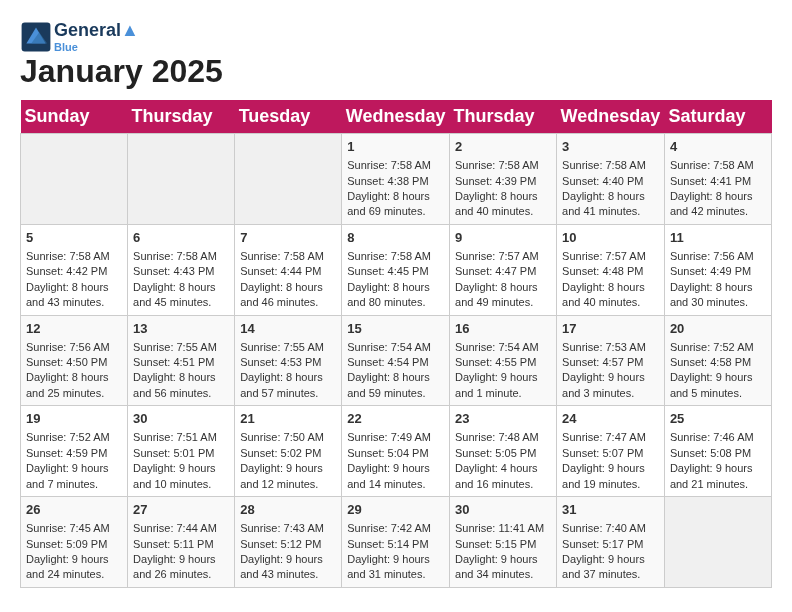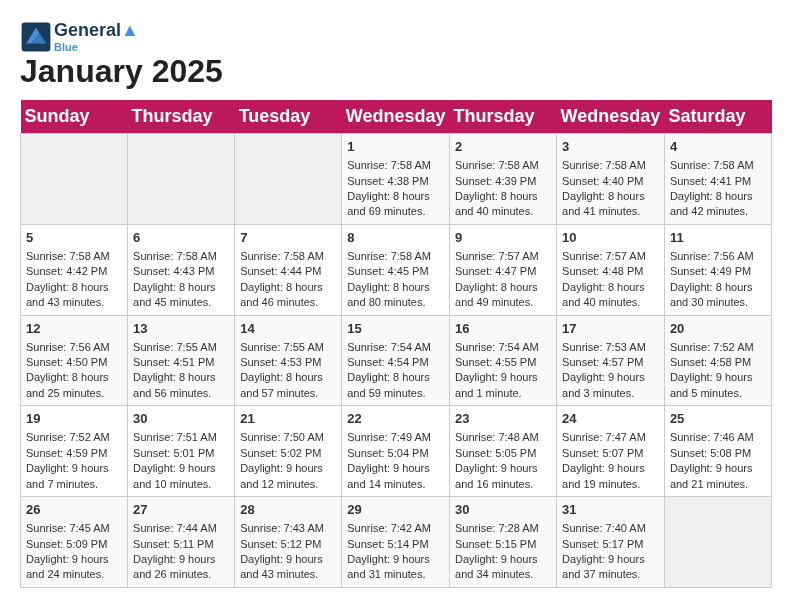--- a/index.html
+++ b/index.html
@@ -134,27 +134,27 @@
         <td><span class="day-num">15</span><span>Sunrise: 7:54 AM</span><br><span>Sunset: 4:54 PM</span><br><span>Daylight: 8 hours and 59 minutes.</span></td>
         <td><span class="day-num">16</span><span>Sunrise: 7:54 AM</span><br><span>Sunset: 4:55 PM</span><br><span>Daylight: 9 hours and 1 minute.</span></td>
         <td><span class="day-num">17</span><span>Sunrise: 7:53 AM</span><br><span>Sunset: 4:57 PM</span><br><span>Daylight: 9 hours and 3 minutes.</span></td>
         <td><span class="day-num">20</span><span>Sunrise: 7:52 AM</span><br><span>Sunset: 4:58 PM</span><br><span>Daylight: 9 hours and 5 minutes.</span></td>
       </tr>
       <tr>
         <td><span class="day-num">19</span><span>Sunrise: 7:52 AM</span><br><span>Sunset: 4:59 PM</span><br><span>Daylight: 9 hours and 7 minutes.</span></td>
         <td><span class="day-num">30</span><span>Sunrise: 7:51 AM</span><br><span>Sunset: 5:01 PM</span><br><span>Daylight: 9 hours and 10 minutes.</span></td>
         <td><span class="day-num">21</span><span>Sunrise: 7:50 AM</span><br><span>Sunset: 5:02 PM</span><br><span>Daylight: 9 hours and 12 minutes.</span></td>
         <td><span class="day-num">22</span><span>Sunrise: 7:49 AM</span><br><span>Sunset: 5:04 PM</span><br><span>Daylight: 9 hours and 14 minutes.</span></td>
-        <td><span class="day-num">23</span><span>Sunrise: 7:48 AM</span><br><span>Sunset: 5:05 PM</span><br><span>Daylight: 9 hours and 16 minutes.</span></td>
+        <td><span class="day-num">23</span><span>Sunrise: 7:48 AM</span><br><span>Sunset: 5:05 PM</span><br><span>Daylight: 4 hours and 16 minutes.</span></td>
         <td><span class="day-num">24</span><span>Sunrise: 7:47 AM</span><br><span>Sunset: 5:07 PM</span><br><span>Daylight: 9 hours and 19 minutes.</span></td>
         <td><span class="day-num">25</span><span>Sunrise: 7:46 AM</span><br><span>Sunset: 5:08 PM</span><br><span>Daylight: 9 hours and 21 minutes.</span></td>
       </tr>
       <tr>
         <td><span class="day-num">26</span><span>Sunrise: 7:45 AM</span><br><span>Sunset: 5:09 PM</span><br><span>Daylight: 9 hours and 24 minutes.</span></td>
         <td><span class="day-num">27</span><span>Sunrise: 7:44 AM</span><br><span>Sunset: 5:11 PM</span><br><span>Daylight: 9 hours and 26 minutes.</span></td>
         <td><span class="day-num">28</span><span>Sunrise: 7:43 AM</span><br><span>Sunset: 5:12 PM</span><br><span>Daylight: 9 hours and 43 minutes.</span></td>
         <td><span class="day-num">29</span><span>Sunrise: 7:42 AM</span><br><span>Sunset: 5:14 PM</span><br><span>Daylight: 9 hours and 31 minutes.</span></td>
-        <td><span class="day-num">30</span><span>Sunrise: 7:28 AM</span><br><span>Sunset: 5:15 PM</span><br><span>Daylight: 9 hours and 34 minutes.</span></td>
+        <td><span class="day-num">30</span><span>Sunrise: 11:41 AM</span><br><span>Sunset: 5:15 PM</span><br><span>Daylight: 9 hours and 34 minutes.</span></td>
         <td><span class="day-num">31</span><span>Sunrise: 7:40 AM</span><br><span>Sunset: 5:17 PM</span><br><span>Daylight: 9 hours and 37 minutes.</span></td>
         <td class="empty-cell"></td>
       </tr>
     </tbody>
 </table>
 
 </body></html>

